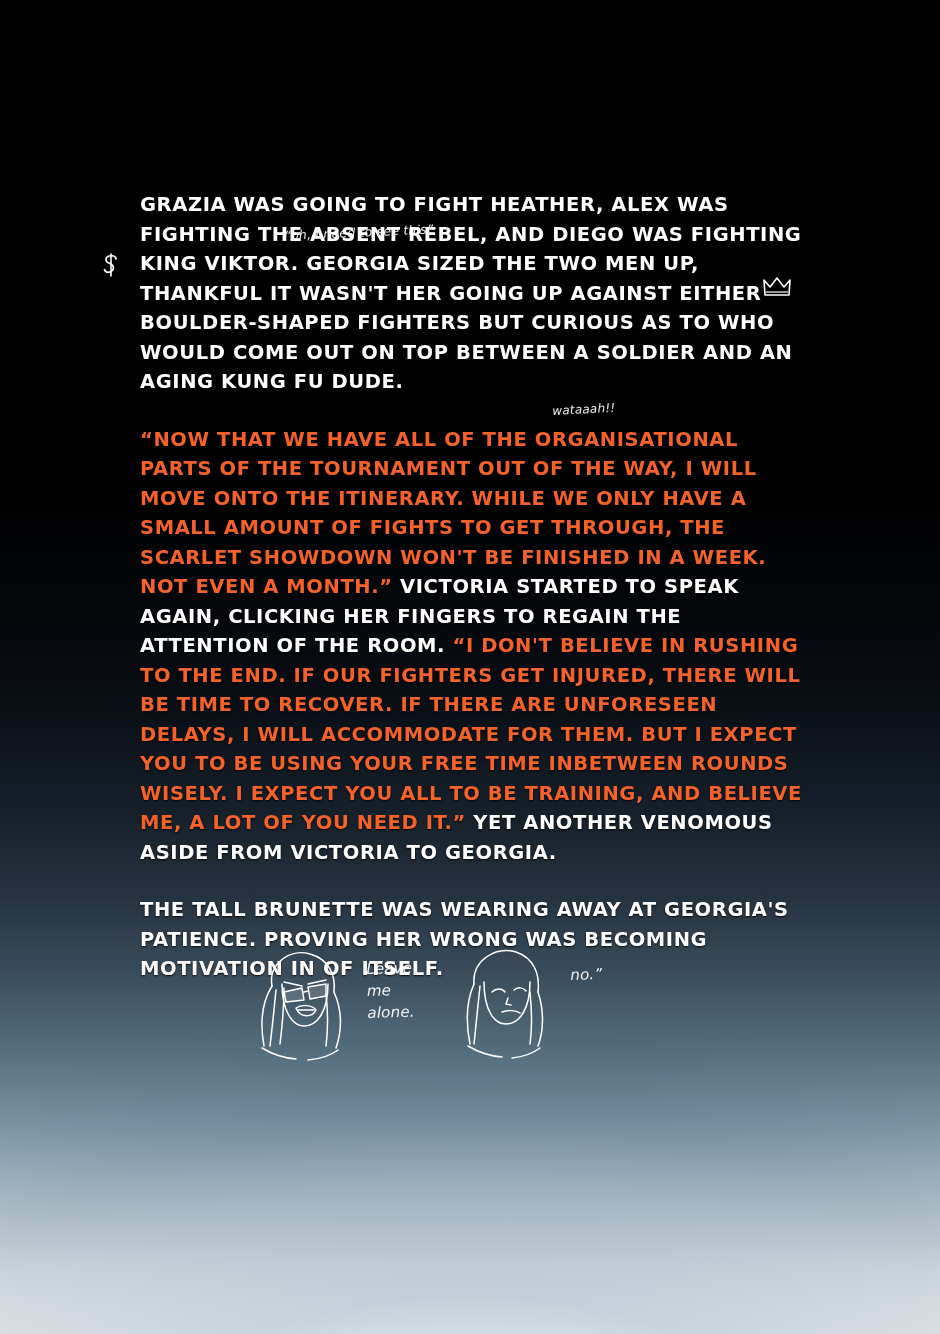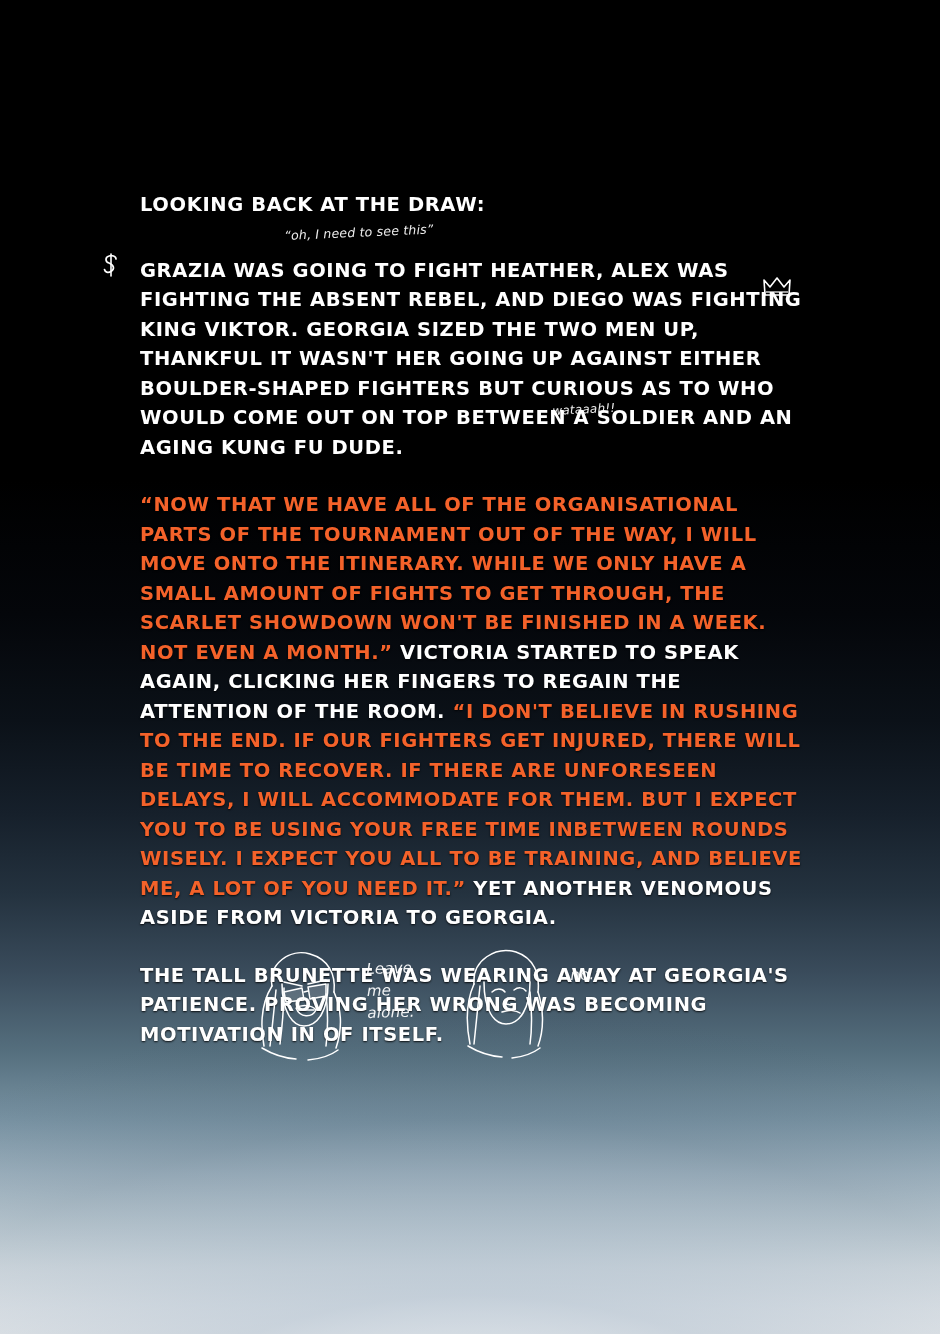--- a/index.html
+++ b/index.html
@@ -122,21 +122,20 @@
   }
   svg { display: block; }
 </style>
 </head>
 <body>
 
 <div id="page">
 
   <div class="textblock">
 
-    <p class="heading">Looking back at the draw:</p>
 
     <p class="para">
       <span>Grazia was going to fight Heather, Alex was fighting the absent Rebel, and Diego was fighting King Viktor. Georgia sized the two men up, thankful it wasn't her going up against either boulder-shaped fighters but curious as to who would come out on top between a soldier and an aging kung fu dude.</span>
     </p>
 
     <p class="para">
       <span class="quote">“Now that we have all of the organisational parts of the tournament out of the way, I will move onto the itinerary. While we only have a small amount of fights to get through, the Scarlet Showdown won't be finished in a week. Not even a month.” </span><span>Victoria started to speak again, clicking her fingers to regain the attention of the room. </span><span class="quote">“I don't believe in rushing to the end. If our fighters get injured, there will be time to recover. If there are unforeseen delays, I will accommodate for them. But I expect you to be using your free time inbetween rounds wisely. I expect you all to be training, and believe me, a lot of you need it.” </span><span>Yet another venomous aside from Victoria to Georgia.</span>
     </p>
 
     <p class="para">

